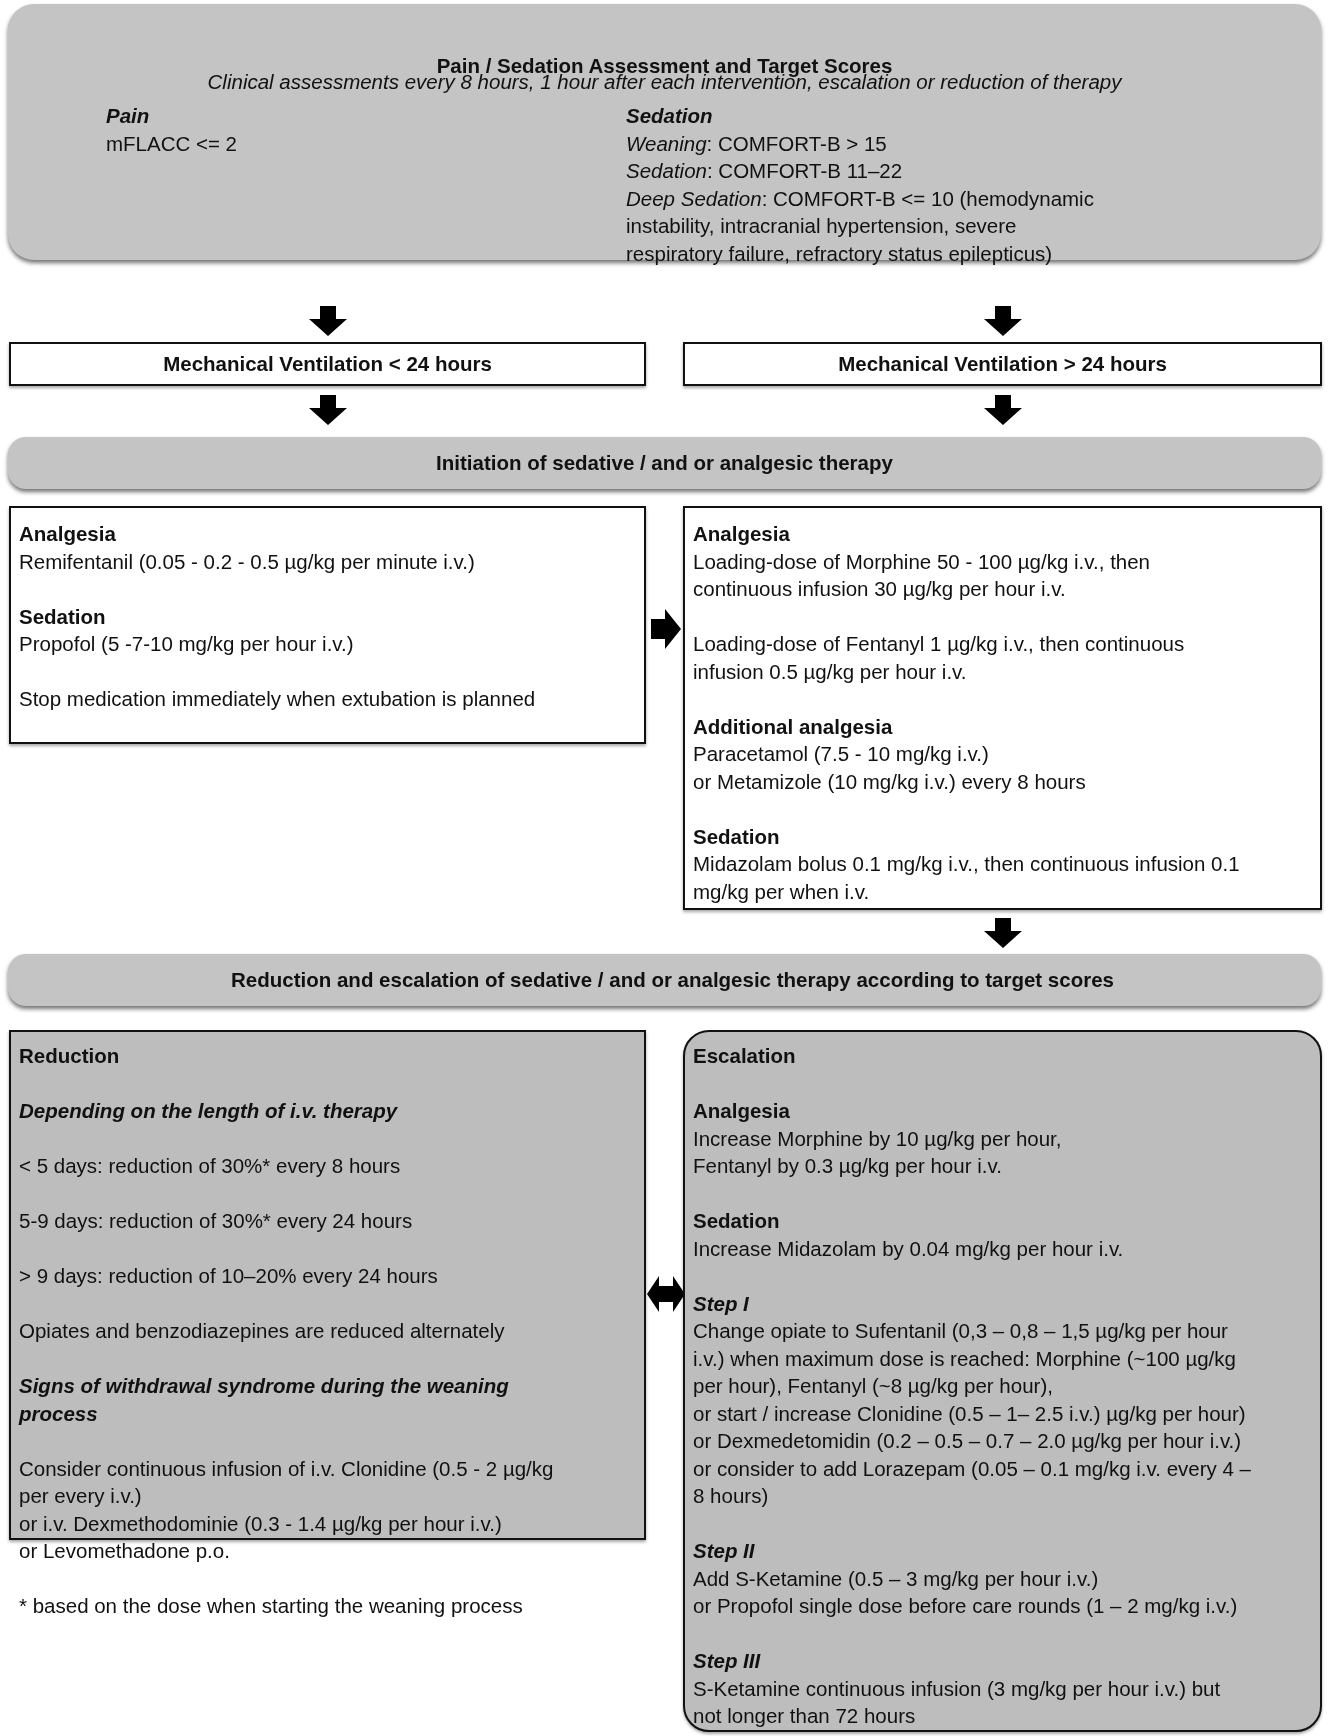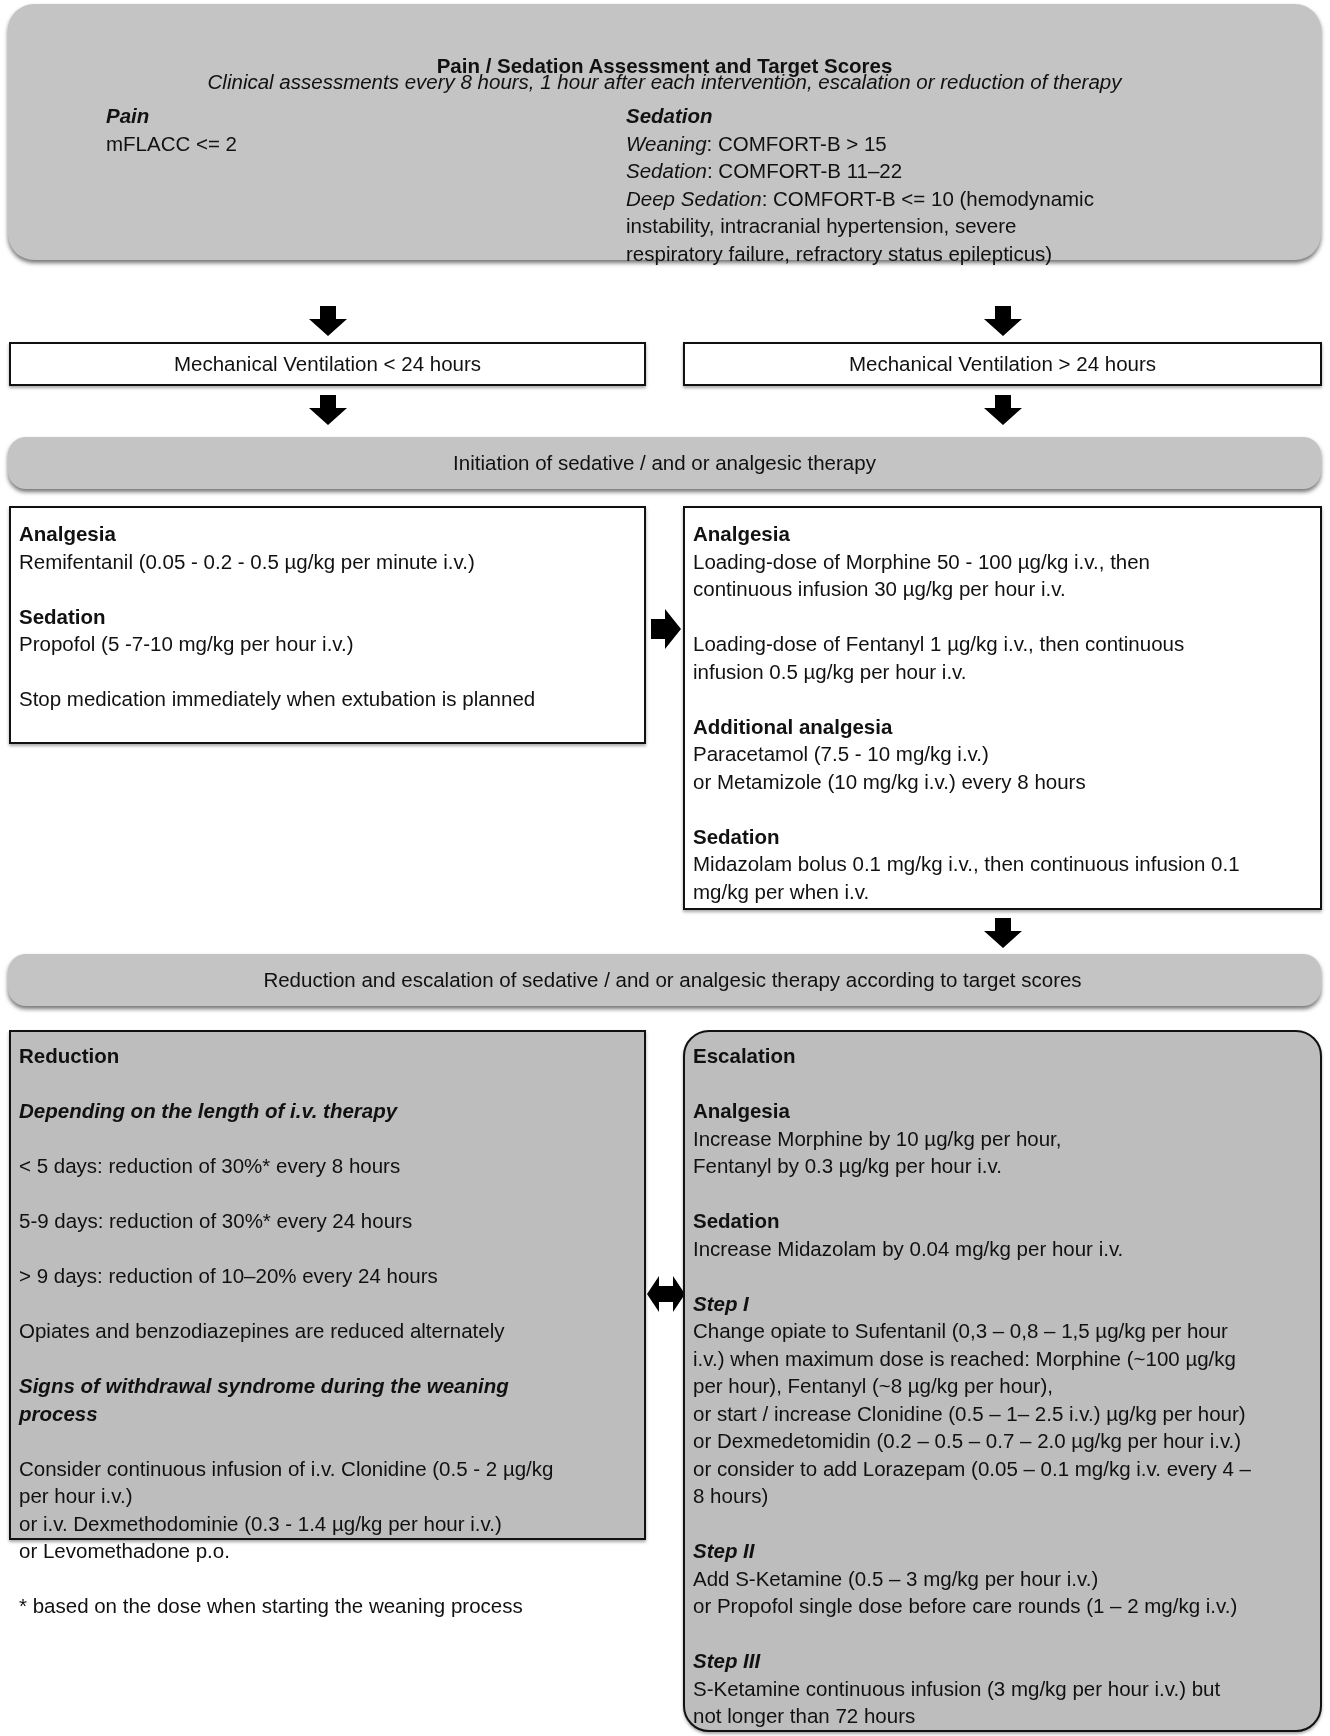--- a/index.html
+++ b/index.html
@@ -18,21 +18,21 @@
   .white-box {
     background: #fff; border: 2px solid #111;
     box-shadow: 0 2px 3px rgba(0,0,0,0.35);
   }
   .gray-box {
     background: #bdbdbd; border: 2px solid #111;
     box-shadow: 0 2px 3px rgba(0,0,0,0.35);
   }
   .center-bold {
     display: flex; align-items: center; justify-content: center;
-    font-weight: normal; font-size: 20.5px;
+    font-weight: bold; font-size: 20.5px;
   }
   .b { font-weight: bold; }
   .bi { font-weight: bold; font-style: italic; }
   .i { font-style: italic; }
   .gap { height: 27.5px; }
   .arrow-down { width: 38px; height: 30px; }
   p { margin: 0; }
 </style>
 </head>
 <body>
@@ -120,21 +120,21 @@
   <p>5-9 days: reduction of 30%* every 24 hours</p>
   <div class="gap"></div>
   <p>&gt; 9 days: reduction of 10–20% every 24 hours</p>
   <div class="gap"></div>
   <p>Opiates and benzodiazepines are reduced alternately</p>
   <div class="gap"></div>
   <p class="bi">Signs of withdrawal syndrome during the weaning</p>
   <p class="bi">process</p>
   <div class="gap"></div>
   <p>Consider continuous infusion of i.v. Clonidine (0.5 - 2 µg/kg</p>
-  <p>per hour i.v.)</p>
+  <p>per every i.v.)</p>
   <p>or i.v. Dexmethodominie (0.3 - 1.4 µg/kg per hour i.v.)</p>
   <p>or Levomethadone p.o.</p>
   <div class="gap"></div>
   <p>* based on the dose when starting the weaning process</p>
 </div>
 
 <svg class="abs" style="left:647px; top:1274px; width:38px; height:40px;" viewBox="0 0 38 40">
   <polygon points="0,20 12,2 12,12 26,12 26,2 38,20 26,38 26,28 12,28 12,38" fill="#000"></polygon>
 </svg>
 

